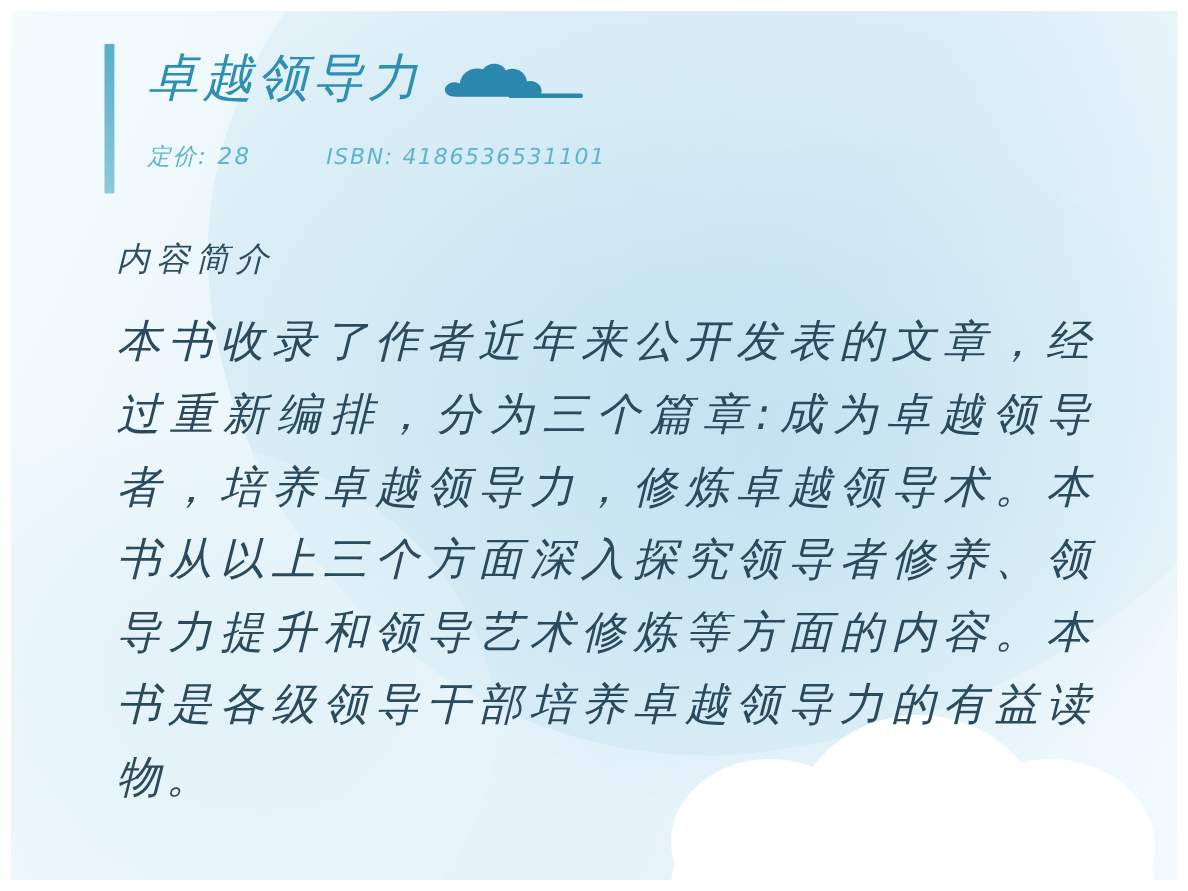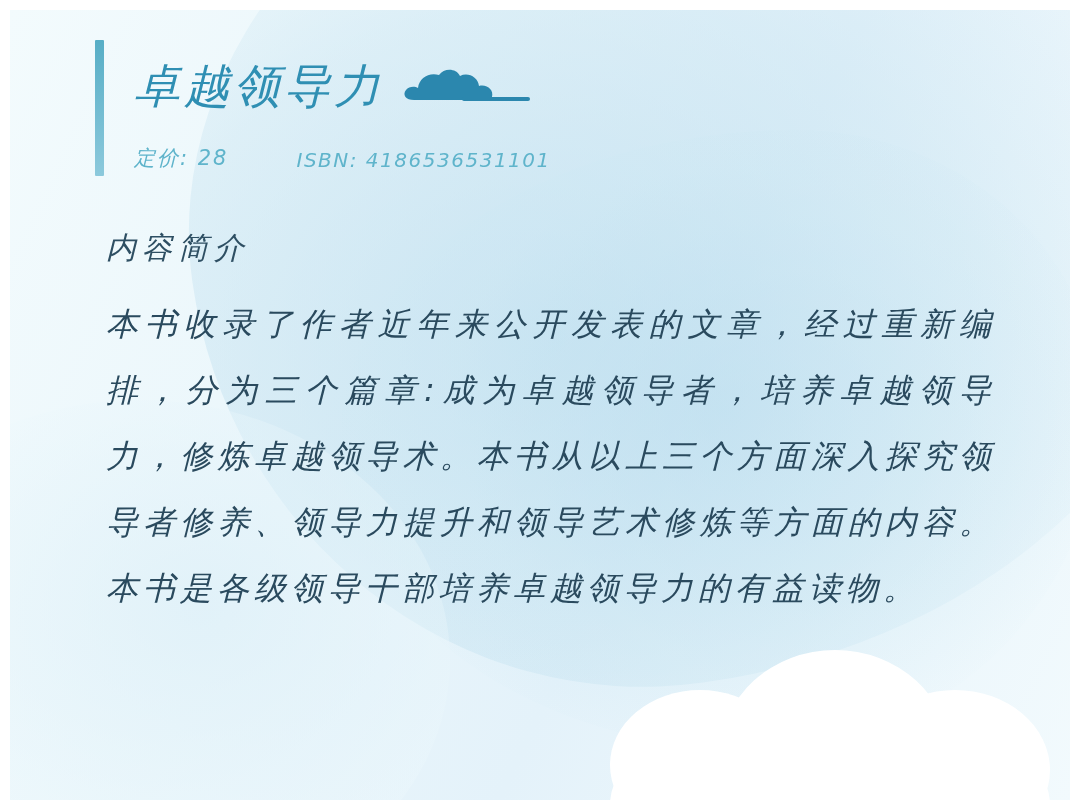--- a/index.html
+++ b/index.html
@@ -87,71 +87,71 @@
     border-radius: 1px;
   }
   .header-text {
     margin-left: 30px;
     display: flex;
     flex-direction: column;
     justify-content: flex-start;
   }
   .title-row {
     display: flex;
-    margin-top: 16px;
+    align-items: center;
   }
   .book-title {
     font-family: "DejaVu Sans", sans-serif;
     font-size: 46px;
     font-style: italic;
     font-weight: 500;
     color: #2f8fb3;
     letter-spacing: 4px;
     white-space: nowrap;
   }
   .cloud-icon {
     margin-left: 18px;
     margin-top: 10px;
   }
   .meta-row {
     margin-top: 26px;
     display: flex;
-    align-items: flex-end;
+    align-items: center;
     color: #5fb4cb;
     font-family: "DejaVu Sans", sans-serif;
     font-style: italic;
     letter-spacing: 2px;
   }
   .meta-price {
     font-size: 21px;
   }
   .meta-isbn {
     font-size: 20px;
     margin-left: 68px;
     letter-spacing: 1.5px;
   }
 
   
   .body-block {
     position: absolute;
     left: 96px;
-    top: 218px;
+    top: 205px;
     width: 890px;
   }
   .section-heading {
     font-family: "DejaVu Sans", sans-serif;
     font-size: 30px;
     font-style: italic;
     color: #2e4f63;
     letter-spacing: 6px;
     margin-bottom: 22px;
   }
   .paragraph {
     font-family: "DejaVu Sans", sans-serif;
-    font-size: 32px;
+    font-size: 40px;
     font-style: italic;
     color: #2a4a5e;
     line-height: 66px;
     letter-spacing: 5px;
     text-align: justify;
     text-justify: inter-character;
   }
 </style>
 </head>
 <body>

